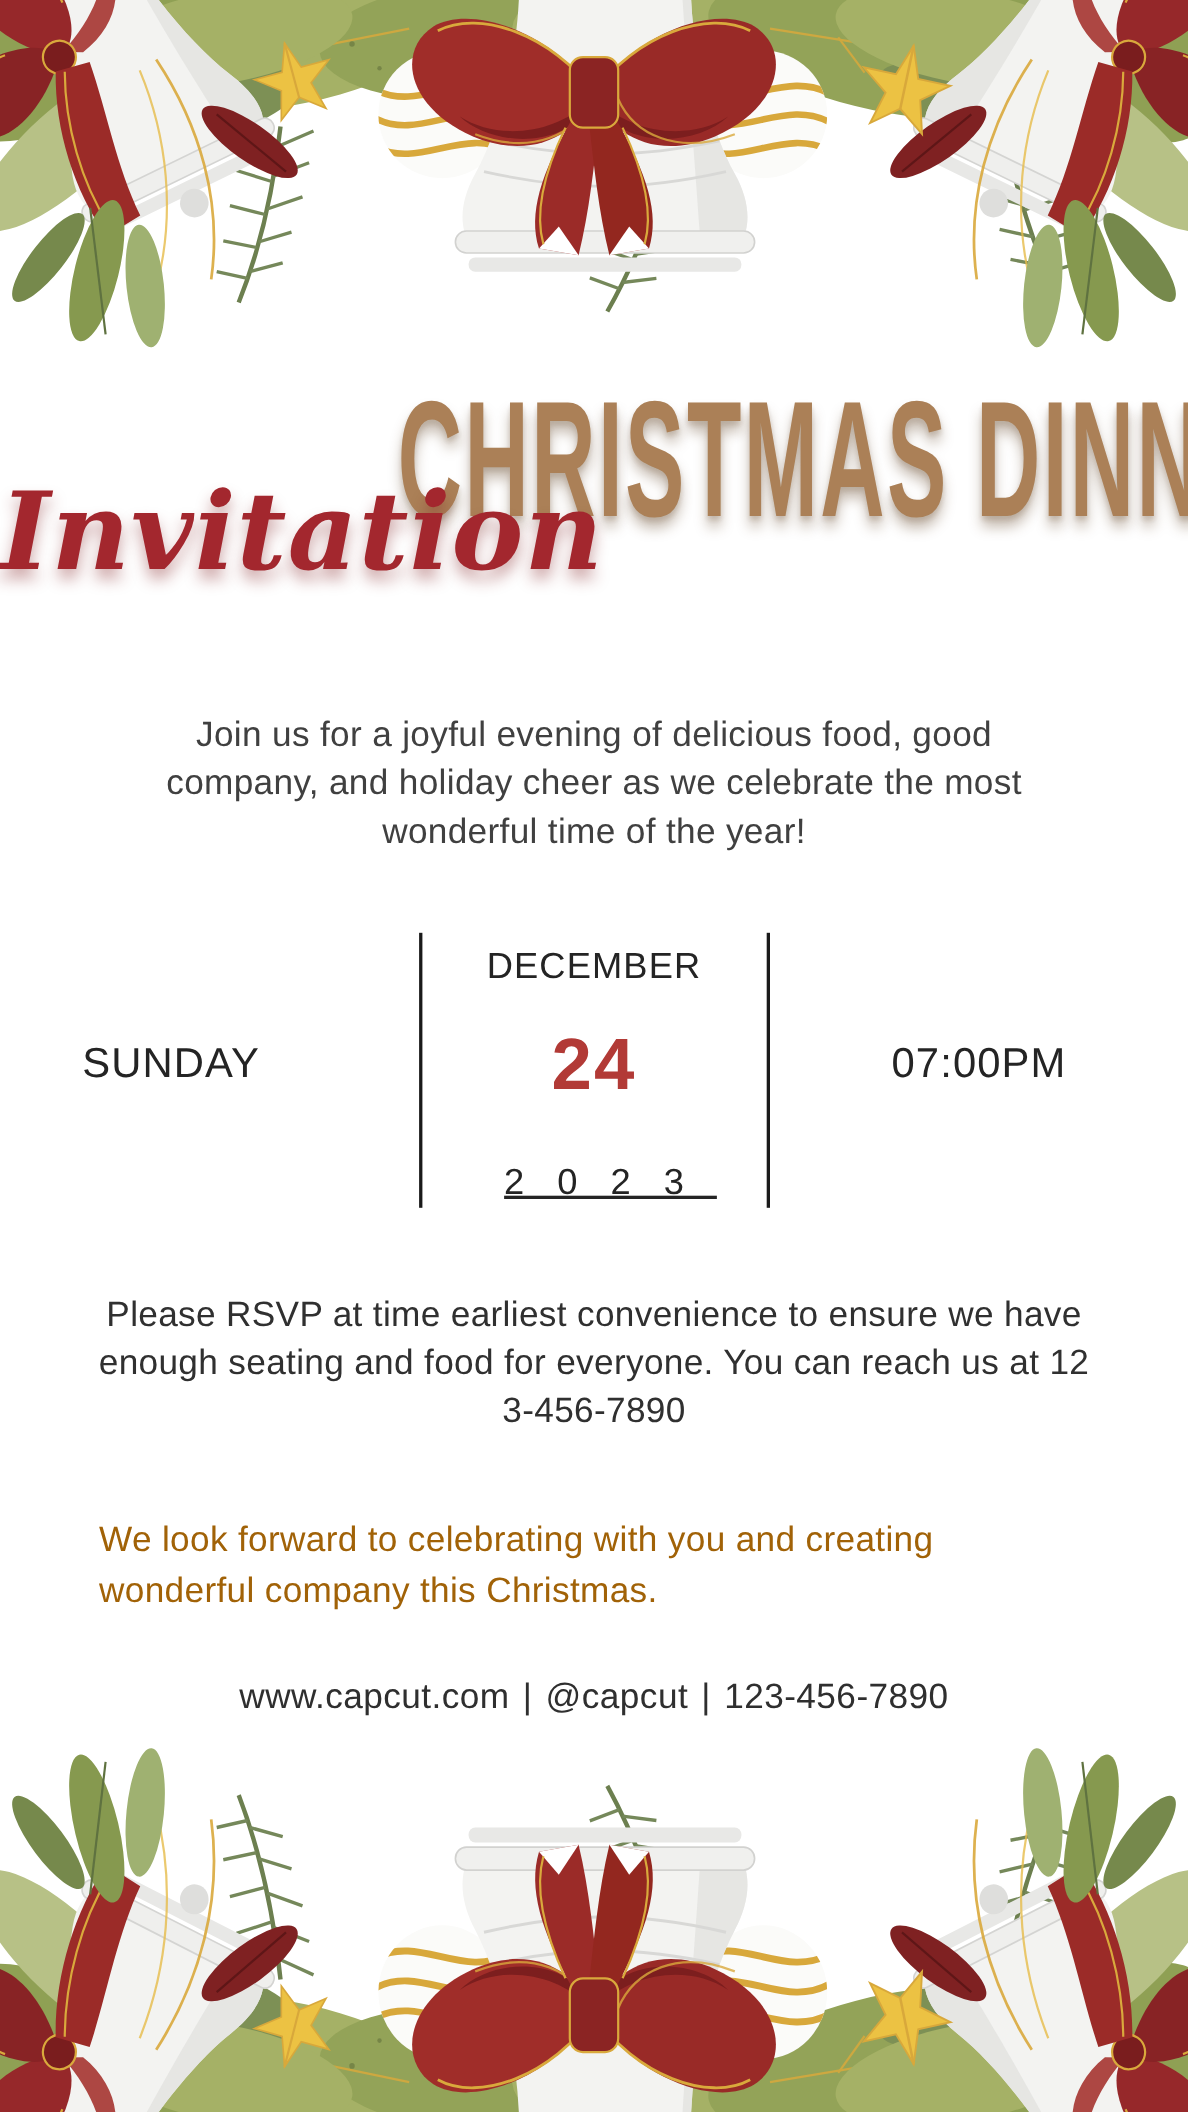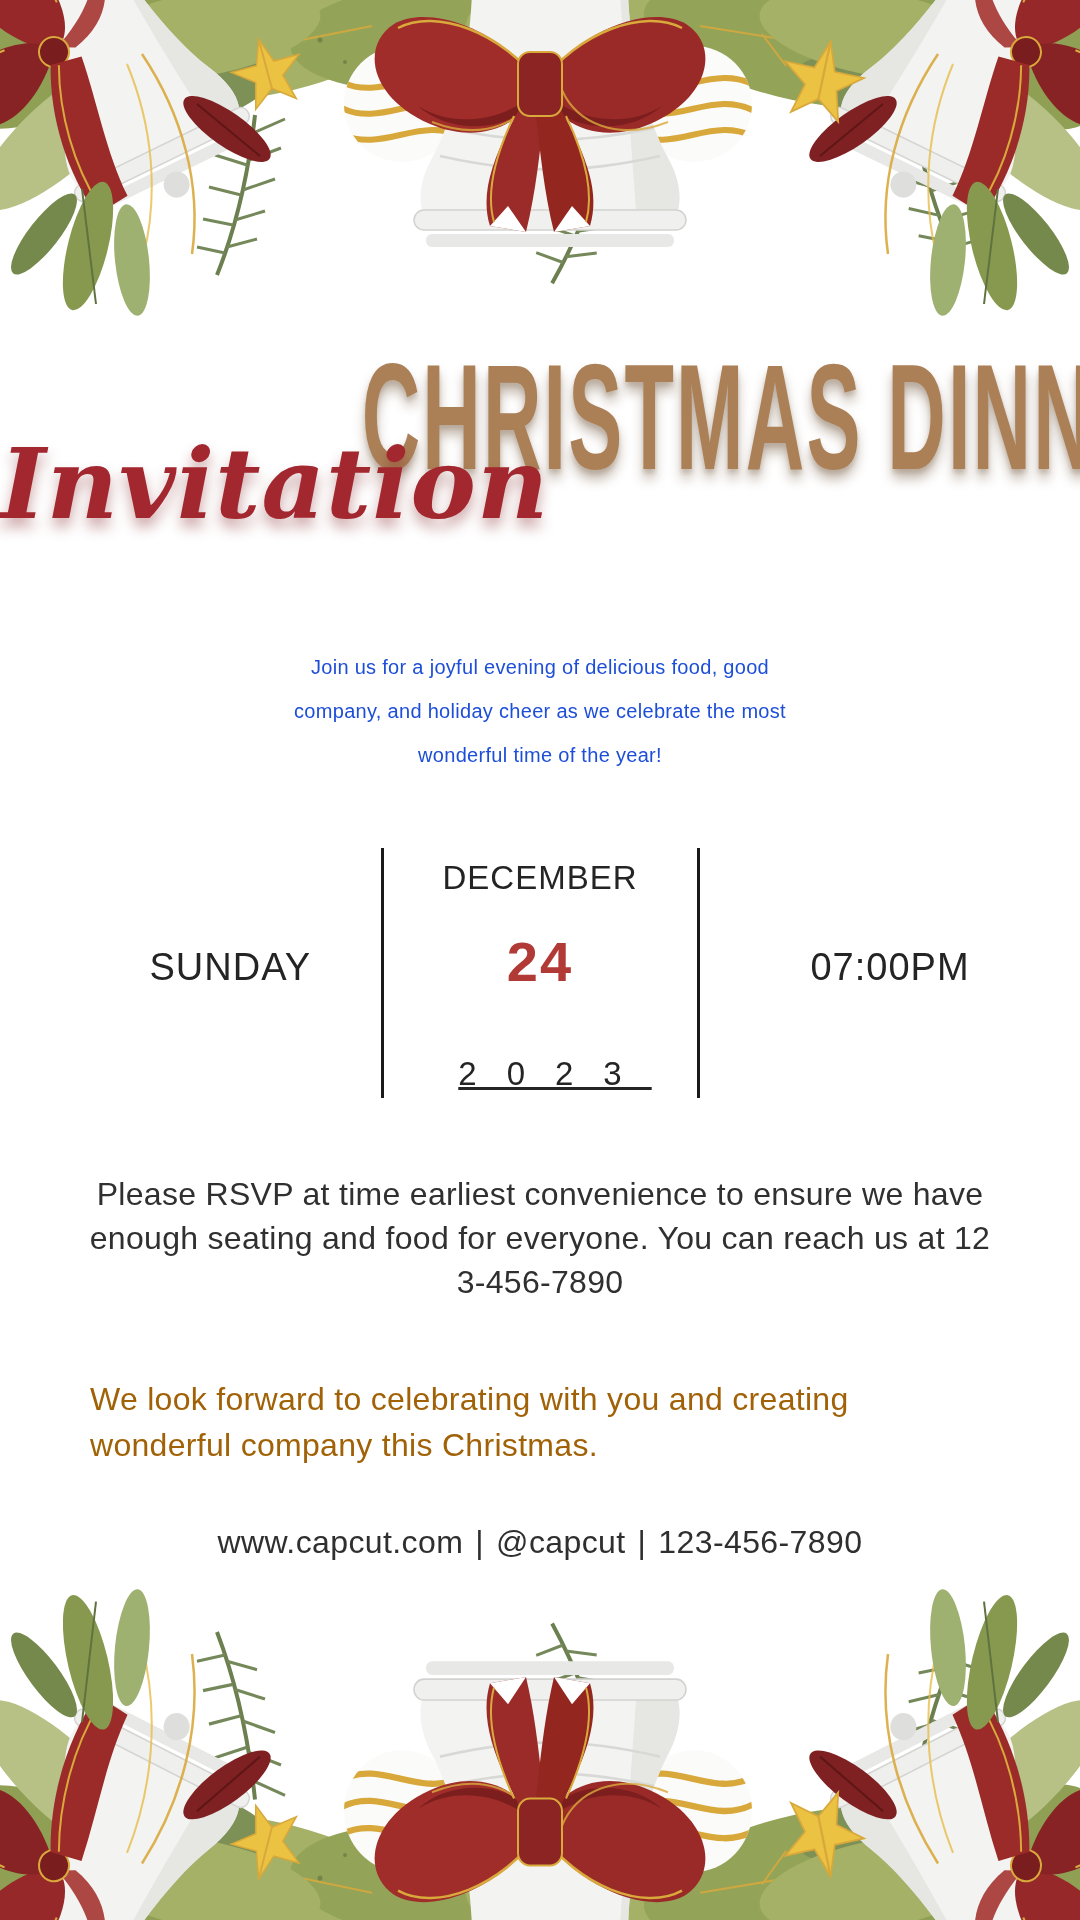--- a/index.html
+++ b/index.html
@@ -13,30 +13,30 @@
   .title-row{position:absolute;top:342px;width:100%;text-align:center;white-space:nowrap;}
   .title-main{display:inline-block;font-size:150px;line-height:1;font-weight:700;letter-spacing:4px;
     color:#ab8057;transform:scaleX(0.54);transform-origin:50% 50%;
     text-shadow:0 10px 16px rgba(92,60,30,0.35), 0 4px 6px rgba(92,60,30,0.18);}
   .script-row{position:absolute;top:430px;width:100%;}
   .script{display:inline-block;font-family:"DejaVu Serif",serif;font-style:italic;font-weight:700;
     font-size:98px;line-height:1.1;letter-spacing:1px;color:#a3272e;
     text-shadow:0 9px 14px rgba(125,25,30,0.38);}
 
   .intro{position:absolute;top:645px;left:80px;right:80px;text-align:center;
-    font-size:20px;line-height:44px;color:#1d4ed8;letter-spacing:0.3px;}
+    font-size:32px;line-height:44px;color:#404040;letter-spacing:0.3px;}
 
   .when{position:absolute;top:846px;left:0;width:1080px;height:256px;color:#242424;}
   .vline{position:absolute;top:2px;width:3px;height:250px;background:#1a1a1a;}
   .vline-left{left:381px;}
   .vline-right{left:697px;}
-  .sched-day{position:absolute;top:100px;left:0;width:311px;text-align:right;font-size:38px;letter-spacing:1px;}
+  .sched-day{position:absolute;top:100px;left:0;width:311px;text-align:center;font-size:38px;letter-spacing:1px;}
   .sched-time{position:absolute;top:100px;left:700px;width:380px;text-align:center;font-size:38px;letter-spacing:1px;}
   .sched-month{position:absolute;top:12px;left:383px;width:314px;text-align:center;font-size:33px;letter-spacing:1px;line-height:1.2;}
-  .sched-date{position:absolute;top:88px;left:383px;width:314px;text-align:center;font-size:56px;line-height:1;
+  .sched-date{position:absolute;top:88px;left:383px;width:314px;text-align:center;font-size:66px;line-height:1;
     font-weight:700;letter-spacing:2px;color:#b23a36;}
   .sched-year{position:absolute;top:208px;left:398px;width:314px;text-align:center;font-size:33px;line-height:1.2;letter-spacing:30px;text-decoration:underline;}
 
   .rsvp{position:absolute;top:1172px;left:40px;right:40px;text-align:center;
     font-size:32px;line-height:44px;color:#303030;letter-spacing:0.3px;}
   .closing{position:absolute;top:1376px;left:90px;right:90px;text-align:left;
     font-size:32px;line-height:46px;color:#a16207;letter-spacing:0.3px;}
 
   .footer{position:absolute;top:1524px;width:100%;text-align:center;font-size:32px;color:#2f2f2f;letter-spacing:0.4px;}
   .footer .sep{margin:0 12px;}

